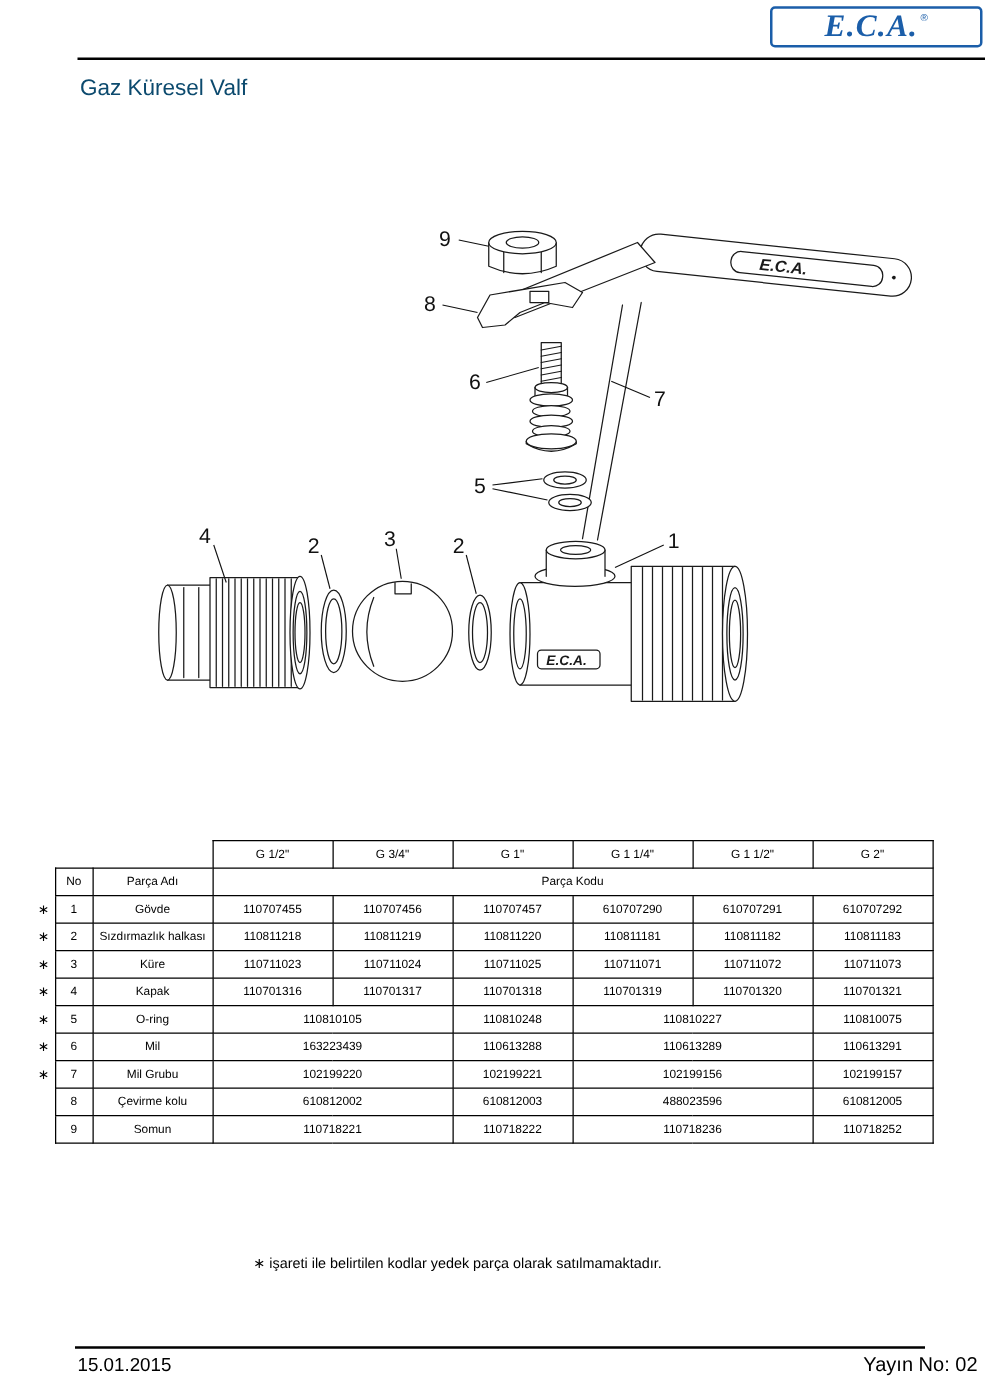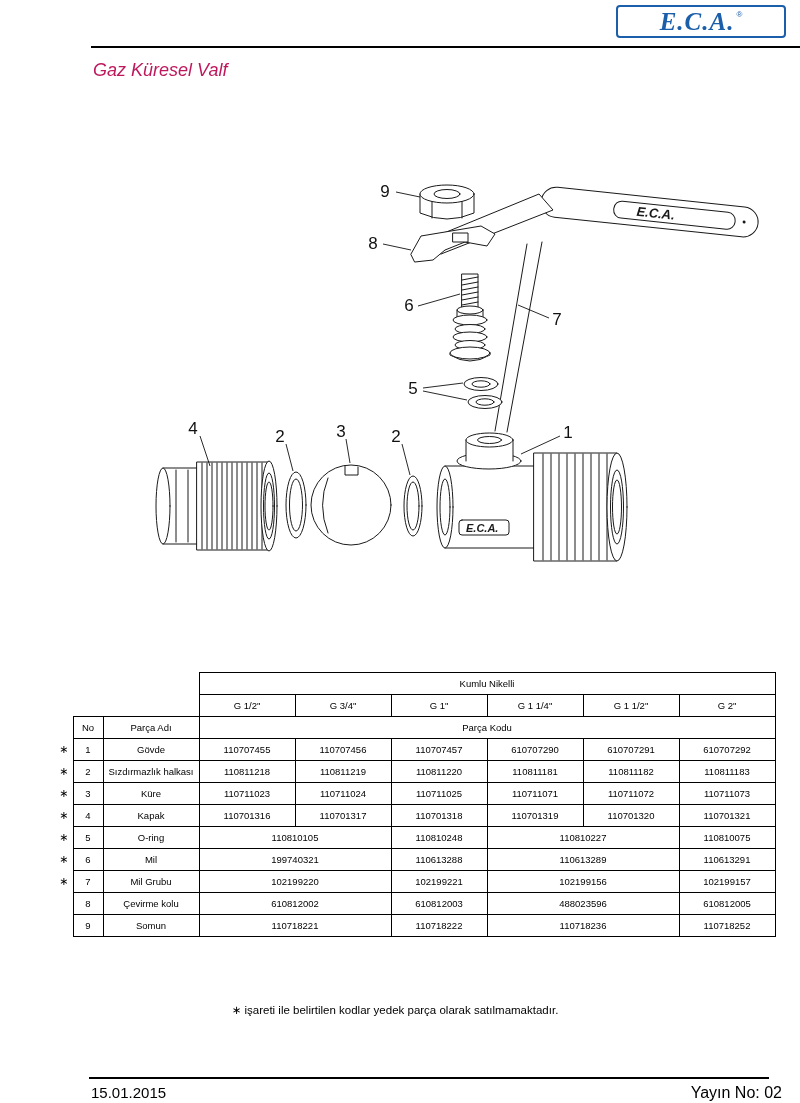--- a/index.html
+++ b/index.html
@@ -1,36 +1,36 @@
 <!DOCTYPE html>
 <html><head>
 <meta charset="utf-8">
 <style>
   * { margin:0; padding:0; box-sizing:border-box; }
   html,body { background:#fff; }
   body {
     width:800px; height:1103px; position:relative; overflow:hidden;
     font-family:"Liberation Sans", sans-serif; color:#111;
   }
-  .page { position:absolute; inset:0; background:#fff;margin-left:29px; }
+  .page { position:absolute; inset:0; background:#fff; }
 
   
   .logo-box {
     position:absolute; top:5px; right:14px; width:170px; height:33px;
     border:2px solid #1b5ea9; border-radius:4px; background:#fff;
     display:flex; align-items:center; justify-content:center;
   }
   .logo-text {
     font-family:"Liberation Serif", serif; font-style:italic; font-weight:bold;
     font-size:25px; color:#1b5ea9; letter-spacing:1px; line-height:1;
   }
   .logo-reg { font-size:8px; color:#1b5ea9; align-self:flex-start; margin-top:3px; margin-left:2px; }
 
   .header-rule { position:absolute; top:46px; left:62px; width:726px; height:2px; background:#000; }
-  .page-title { position:absolute; top:60px; left:64px; font-size:18px; color:#be185d; font-weight:normal;font-style:italic; }
+  .page-title { position:absolute; top:60px; left:64px; font-size:18px; color:#0c4a6e; font-weight:normal; }
 
   .diagram { position:absolute; top:148px; left:0; }
 
   
   .parts-table-wrap { position:absolute; top:672px; left:26px; }
   table { border-collapse:collapse; table-layout:fixed; font-size:9.5px; color:#000; }
   td { border:1px solid #000; text-align:center; vertical-align:middle; height:22px; padding:0 2px; overflow:hidden; white-space:nowrap; }
   td.starcell { border:none; font-size:11px; background:transparent; }
   td.noborder { border:none; background:transparent; }
 
@@ -216,25 +216,20 @@
           <col style="width:96px">
           <col style="width:96px">
         <col style="width:96px">
           <col style="width:96px">
           <col style="width:96px">
       </colgroup>
       <tbody>
         <tr>
           <td class="starcell"></td>
           <td class="noborder" colspan="2"></td>
-          <td colspan="6">Kumlu Nikelli</td>
-        </tr>
-        <tr>
-          <td class="starcell"></td>
-          <td class="noborder" colspan="2"></td>
           <td>G 1/2"</td>
           <td>G 3/4"</td>
           <td>G 1"</td>
           <td>G 1 1/4"</td>
           <td>G 1 1/2"</td>
           <td>G 2"</td>
         </tr>
         <tr>
           <td class="starcell"></td>
           <td>No</td>
@@ -293,21 +288,21 @@
             <td>O-ring</td>
             <td colspan="2">110810105</td>
             <td colspan="1">110810248</td>
             <td colspan="2">110810227</td>
             <td colspan="1">110810075</td>
           </tr>
           <tr>
             <td class="starcell">∗</td>
             <td>6</td>
             <td>Mil</td>
-            <td colspan="2">199740321</td>
+            <td colspan="2">163223439</td>
             <td colspan="1">110613288</td>
             <td colspan="2">110613289</td>
             <td colspan="1">110613291</td>
           </tr>
           <tr>
             <td class="starcell">∗</td>
             <td>7</td>
             <td>Mil Grubu</td>
             <td colspan="2">102199220</td>
             <td colspan="1">102199221</td>

